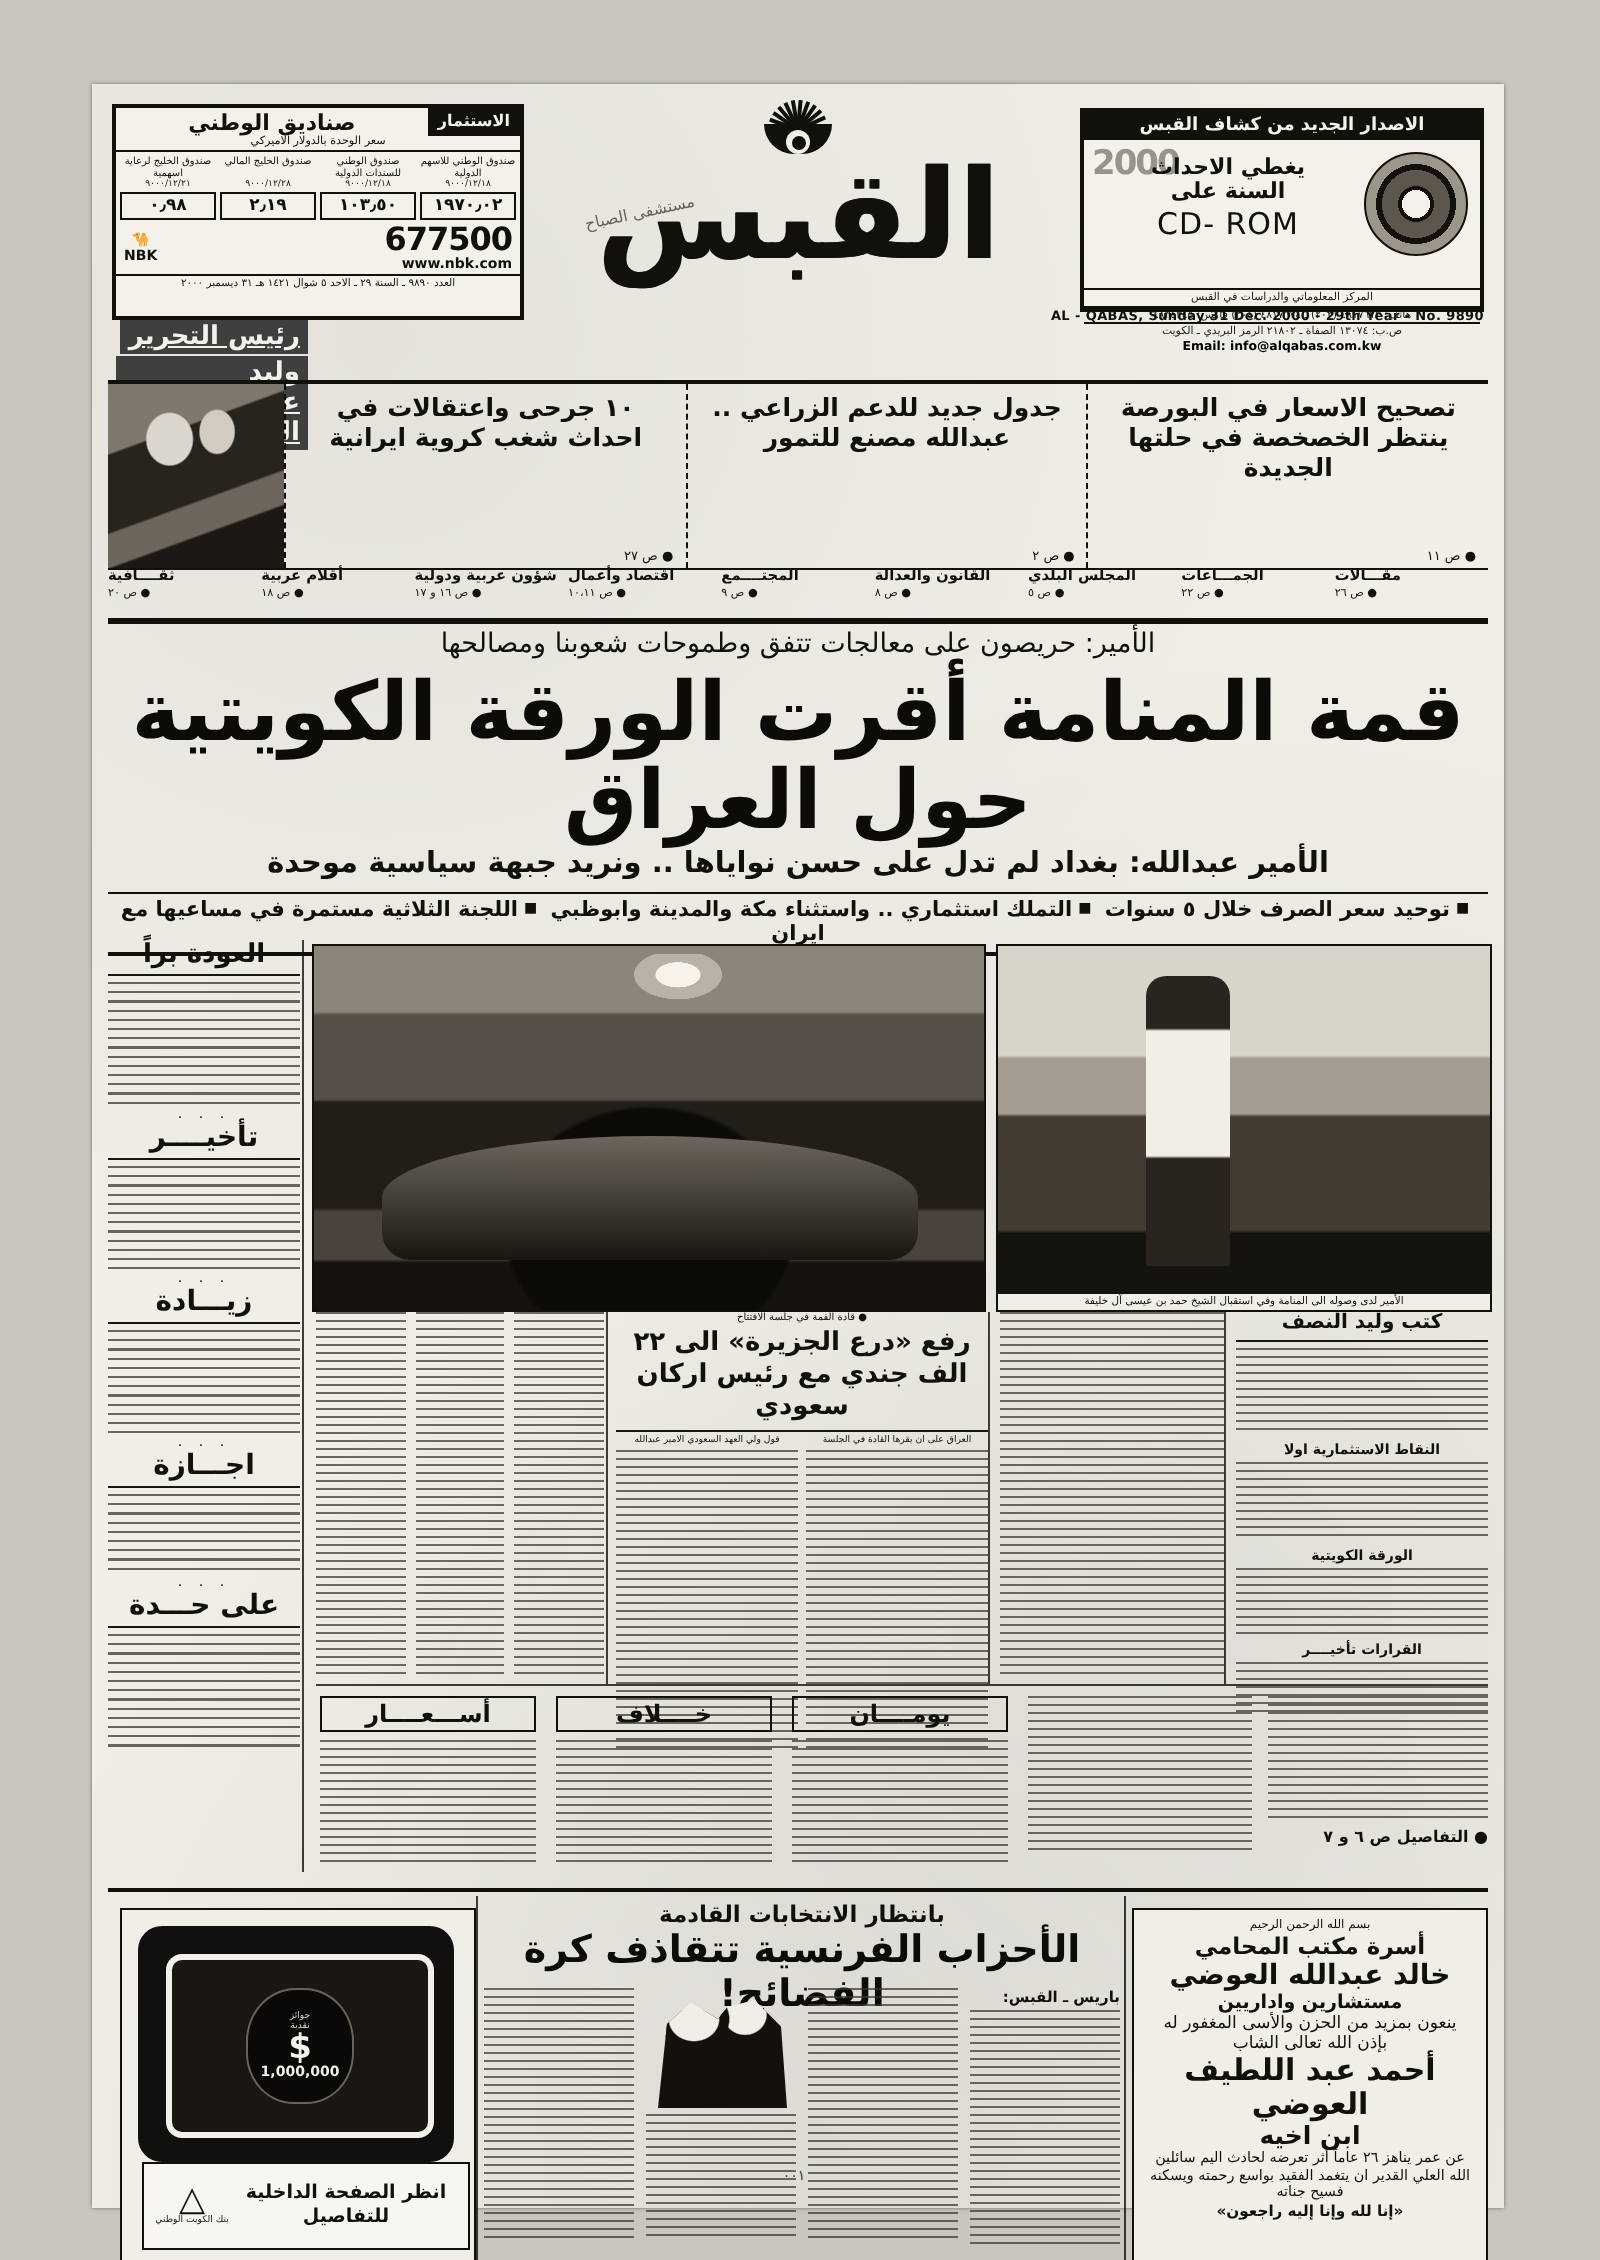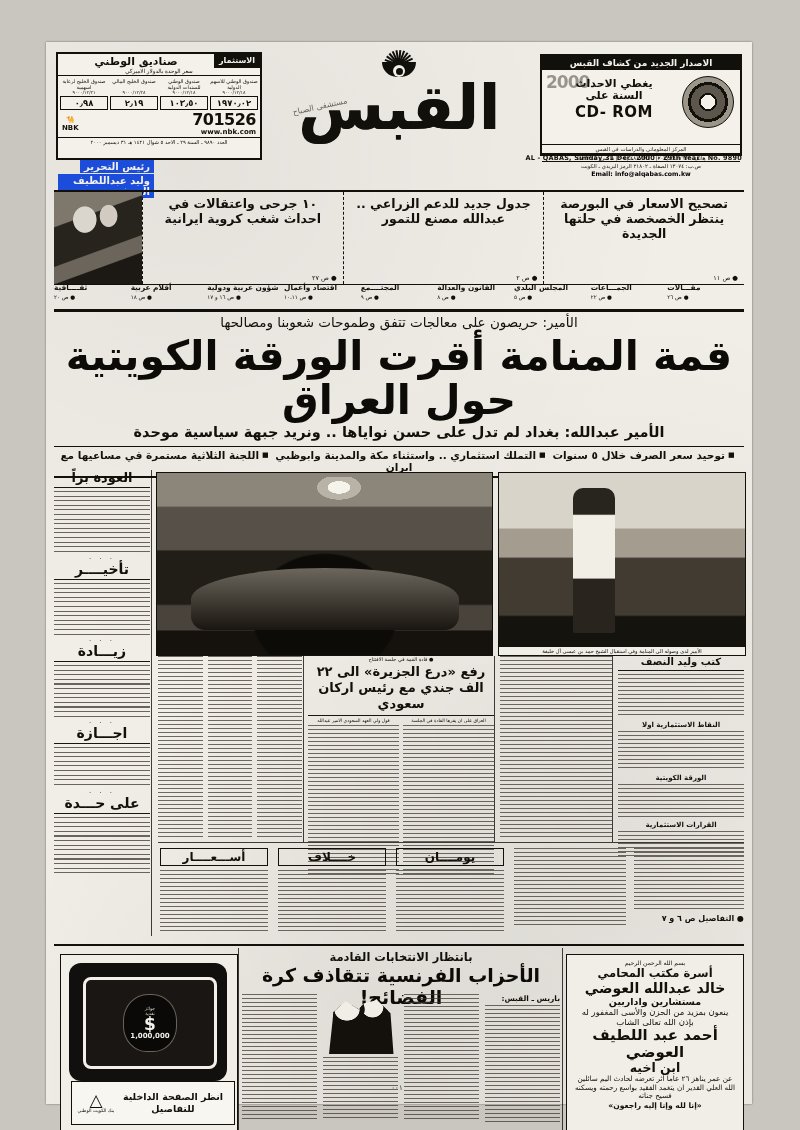--- a/index.html
+++ b/index.html
@@ -79,21 +79,21 @@
     border:1px solid #14120d;
   }
   .cd-lines{
     position:absolute;right:60px;top:8px;left:6px;height:44px;
   }
   .cd-word{
     text-align:center;font-weight:bold;color:#14120d;
     font-size:11px;line-height:12px;
   }
   .cd-rom{
-    text-align:center;font-weight:bold;font-size:15px;color:#14120d;
+    text-align:center;font-weight:normal;font-size:15px;color:#14120d;
     letter-spacing:.5px;margin-top:1px;
   }
   .cdrom-foot{
     font-size:5.4px;text-align:center;color:#1d1a14;line-height:6.6px;
     border-top:1px solid #14120d;padding-top:1px;
   }
   .cdrom-email{font-size:6.2px;font-weight:bold;text-align:center;}
 
   .dateline-en{
     position:absolute;right:10px;top:112px;
@@ -173,21 +173,21 @@
   .nbk-dateline{
     font-size:5.2px;text-align:center;border-top:1px solid #14120d;color:#14120d;
     margin-top:1px;padding-top:.5px;
   }
 
   .editor-box{
     position:absolute;left:12px;top:118px;width:96px;
   }
   .editor-row{display:flex;margin-bottom:1px;}
   .editor-row .lab{
-    background:#1d4ed8;color:#f2efe9;font-size:10px;font-weight:bold;padding:1px 4px;
+    background:#404040;color:#f2efe9;font-size:13px;font-weight:bold;padding:1px 4px;text-decoration:underline;
   }
 
   
   .band{
     position:absolute;left:8px;top:148px;width:690px;height:92px;
     border-top:2px solid #14120d;border-bottom:1px solid #14120d;
     display:flex;direction:rtl;
   }
   .teaser{
     flex:1;border-left:1px dashed #14120d;padding:4px 5px 0;position:relative;
@@ -457,21 +457,21 @@
             <div class="val">٢٫١٩</div>
           </div>
           <div class="nbk-col">
             <div class="name">صندوق الخليج لرعاية اسهمية</div>
             <div class="prev">٩٠٠٠/١٢/٢١</div>
             <div class="val">٠٫٩٨</div>
           </div>
         </div>
         <div class="nbk-foot">
           <div>
-            <div class="nbk-phone">701526</div>
+            <div class="nbk-phone">677500</div>
             <div class="nbk-web">www.nbk.com</div>
           </div>
           <div class="nbk-camel">🐪<br>NBK</div>
         </div>
         <div class="nbk-dateline">العدد ٩٨٩٠ ـ السنة ٢٩ ـ الاحد ٥ شوال ١٤٢١ هـ ٣١ ديسمبر ٢٠٠٠</div>
       </div>
 
       <div class="editor-box">
         <div class="editor-row">
           <span class="lab">رئيس التحرير</span>
@@ -620,21 +620,21 @@
     </div>
 
     <div class="artbox" style="left:572px;top:614px;width:126px;">
       <div class="byline">كتب وليد النصف</div>
       <div class="hr1 rule" style="margin:3px 0;"></div>
       <div class="lines dense" style="height:44px;"></div>
       <div style="font-size:7px;font-weight:bold;text-align:center;color:#14120d;margin:3px 0 2px;">النقاط الاستثمارية اولا</div>
       <div class="lines dense" style="height:40px;"></div>
       <div style="font-size:7px;font-weight:bold;text-align:center;color:#14120d;margin:3px 0 2px;">الورقة الكويتية</div>
       <div class="lines dense" style="height:34px;"></div>
-      <div style="font-size:7px;font-weight:bold;text-align:center;color:#14120d;margin:3px 0 2px;">القرارات الاستثمارية</div>
+      <div style="font-size:7px;font-weight:bold;text-align:center;color:#14120d;margin:3px 0 2px;">القرارات تأخيــــر</div>
       <div class="lines dense" style="height:26px;"></div>
     </div>
     <div class="vsep" style="left:566px;top:614px;height:186px;"></div>
     <div class="vsep" style="left:448px;top:614px;height:186px;"></div>
     <div class="vsep" style="left:257px;top:614px;height:186px;"></div>
 
     <div class="hsep" style="left:112px;top:800px;width:586px;"></div>
 
     <div class="artbox" style="left:114px;top:806px;width:108px;">
       <div class="boxhead">أســـعــــار</div>

